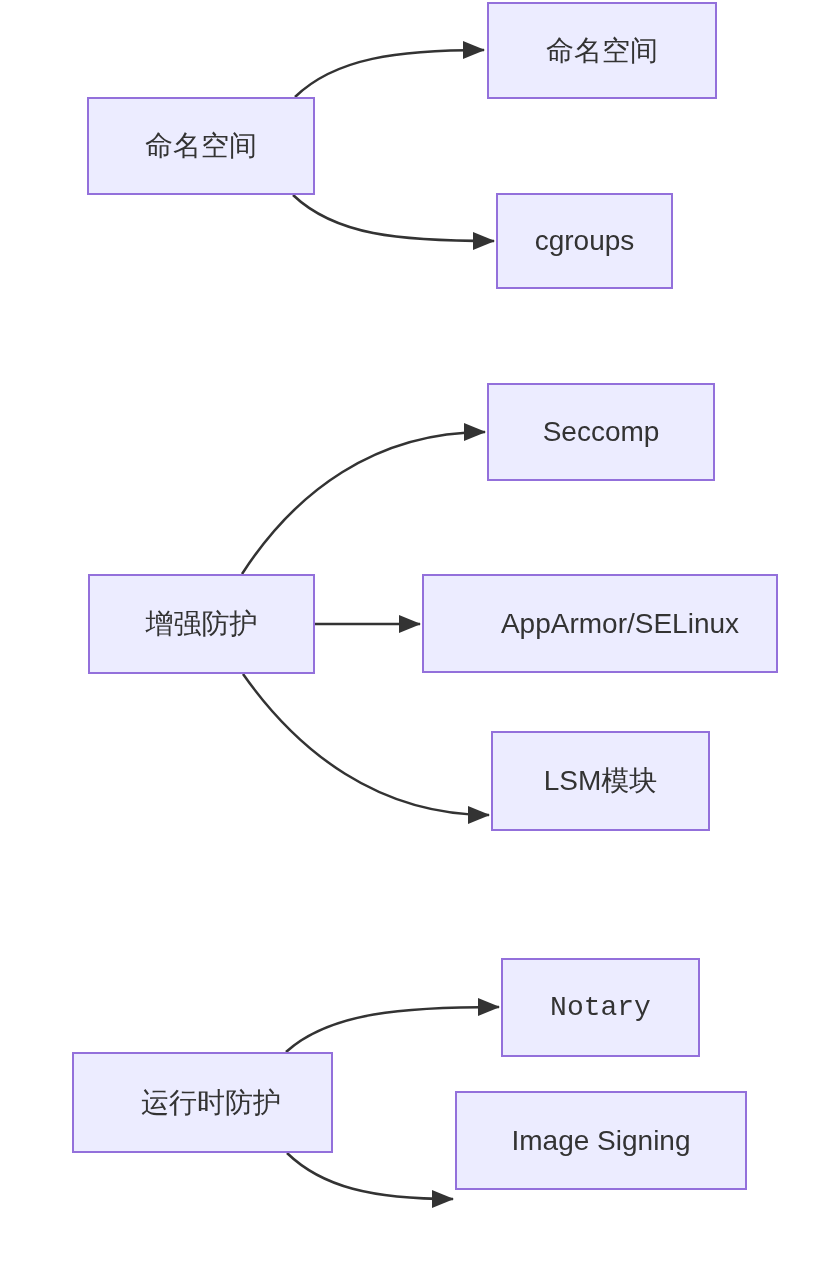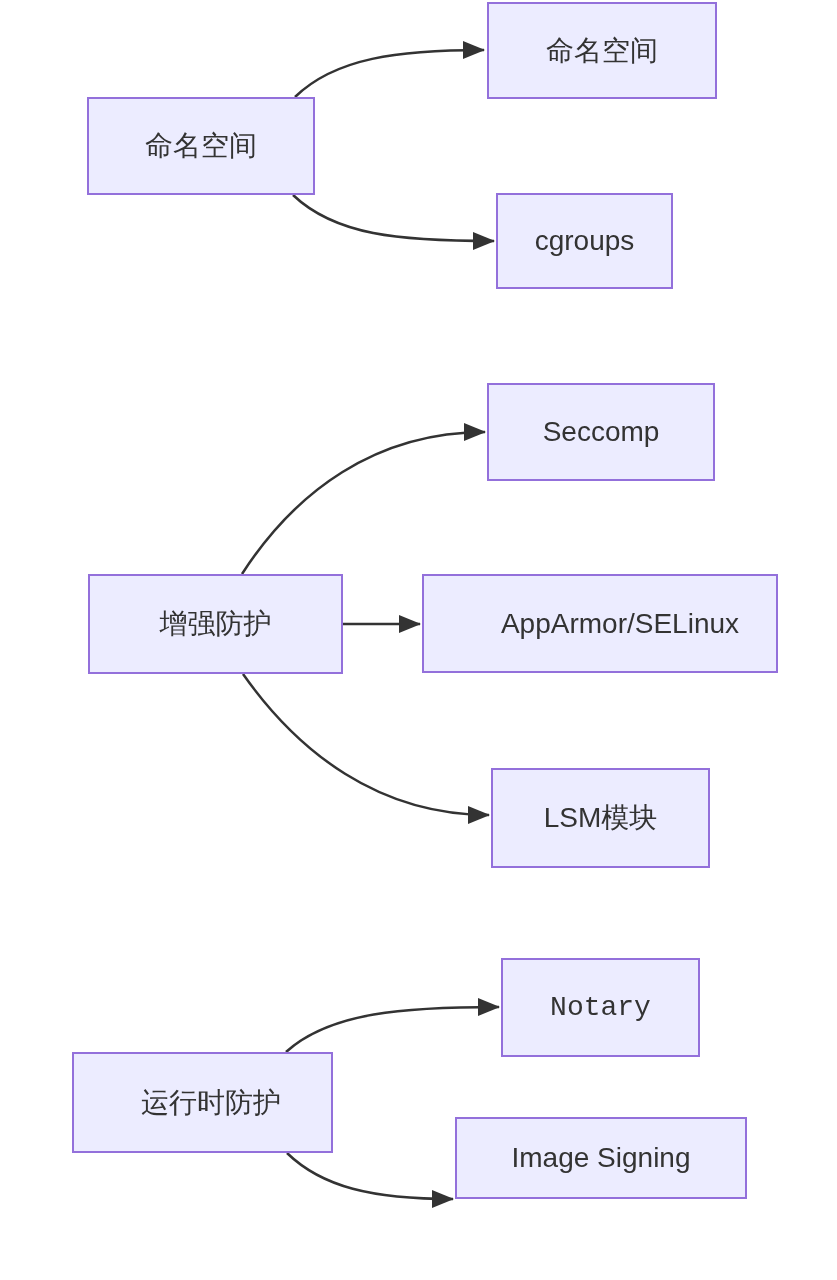--- a/index.html
+++ b/index.html
@@ -71,41 +71,41 @@
   </div>
 
   <div class="node" style="left:487px; top:2px; width:230px; height:97px;">
     <span class="label">命名空间</span>
   </div>
 
   <div class="node" style="left:496px; top:193px; width:177px; height:96px;">
     <span class="label">cgroups</span>
   </div>
 
-  <div class="node" style="left:88px; top:574px; width:255px; height:100px;">
+  <div class="node" style="left:88px; top:574px; width:227px; height:100px;">
     <span class="label">增强防护</span>
   </div>
 
   <div class="node" style="left:487px; top:383px; width:228px; height:98px;">
     <span class="label">Seccomp</span>
   </div>
 
   <div class="node" style="left:422px; top:574px; width:356px; height:99px;padding-left:40px;">
     <span class="label">AppArmor/SELinux</span>
   </div>
 
-  <div class="node" style="left:491px; top:768px; width:219px; height:100px;">
+  <div class="node" style="left:491px; top:731px; width:219px; height:100px;">
     <span class="label">LSM模块</span>
   </div>
 
   <div class="node" style="left:72px; top:1052px; width:261px; height:101px;padding-left:17px;">
     <span class="label">运行时防护</span>
   </div>
 
   <div class="node" style="left:501px; top:958px; width:199px; height:99px;font-family:Liberation Mono, monospace;">
     <span class="label">Notary</span>
   </div>
 
-  <div class="node" style="left:455px; top:1117px; width:292px; height:82px;">
+  <div class="node" style="left:455px; top:1091px; width:292px; height:99px;">
     <span class="label">Image Signing</span>
   </div>
 
 </div>
 
 </body></html>

